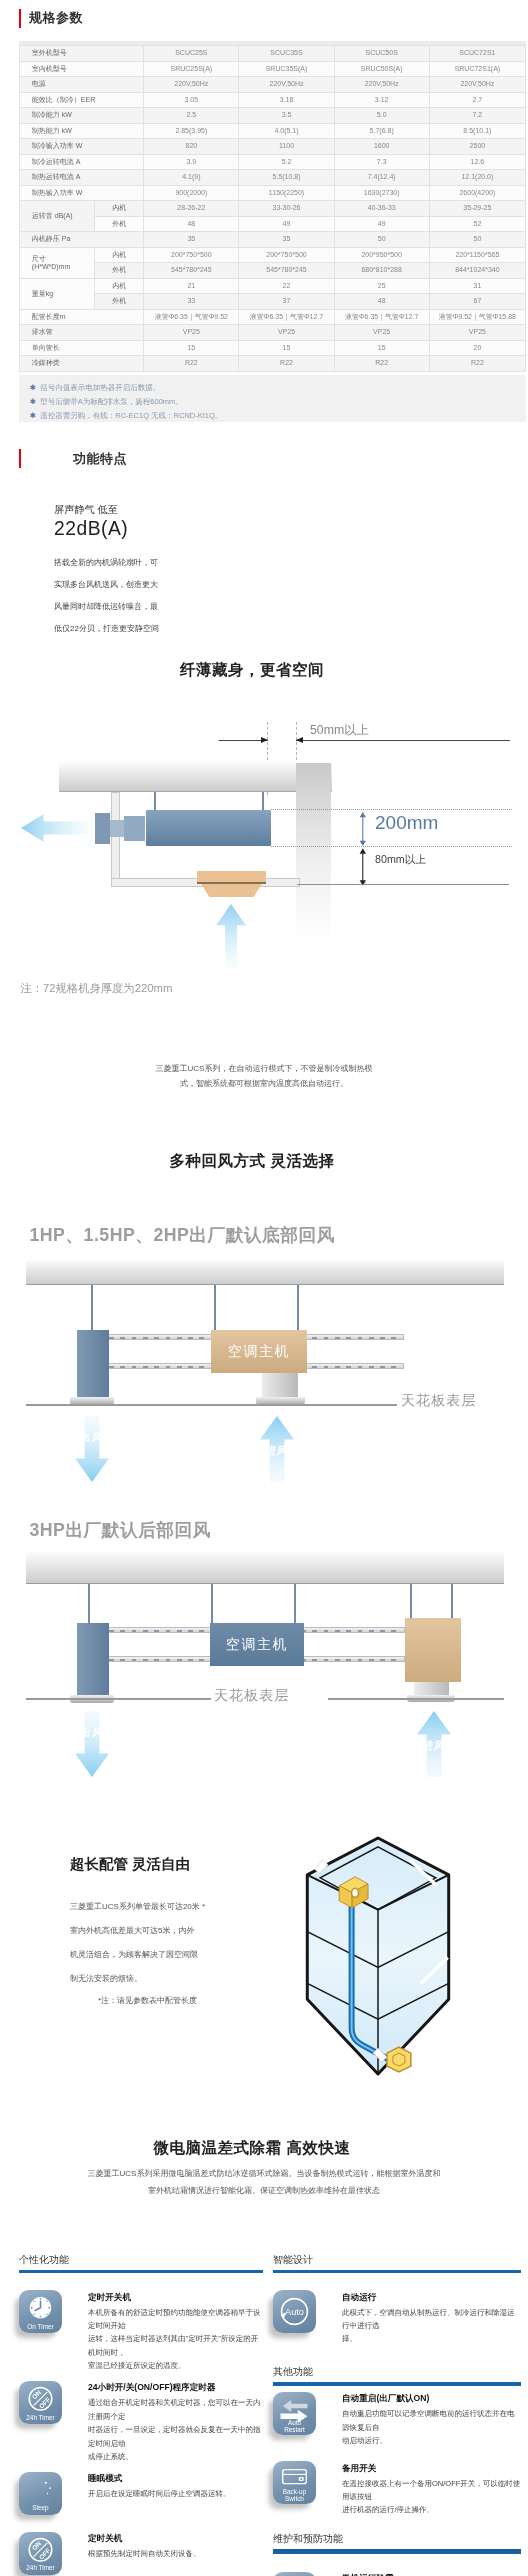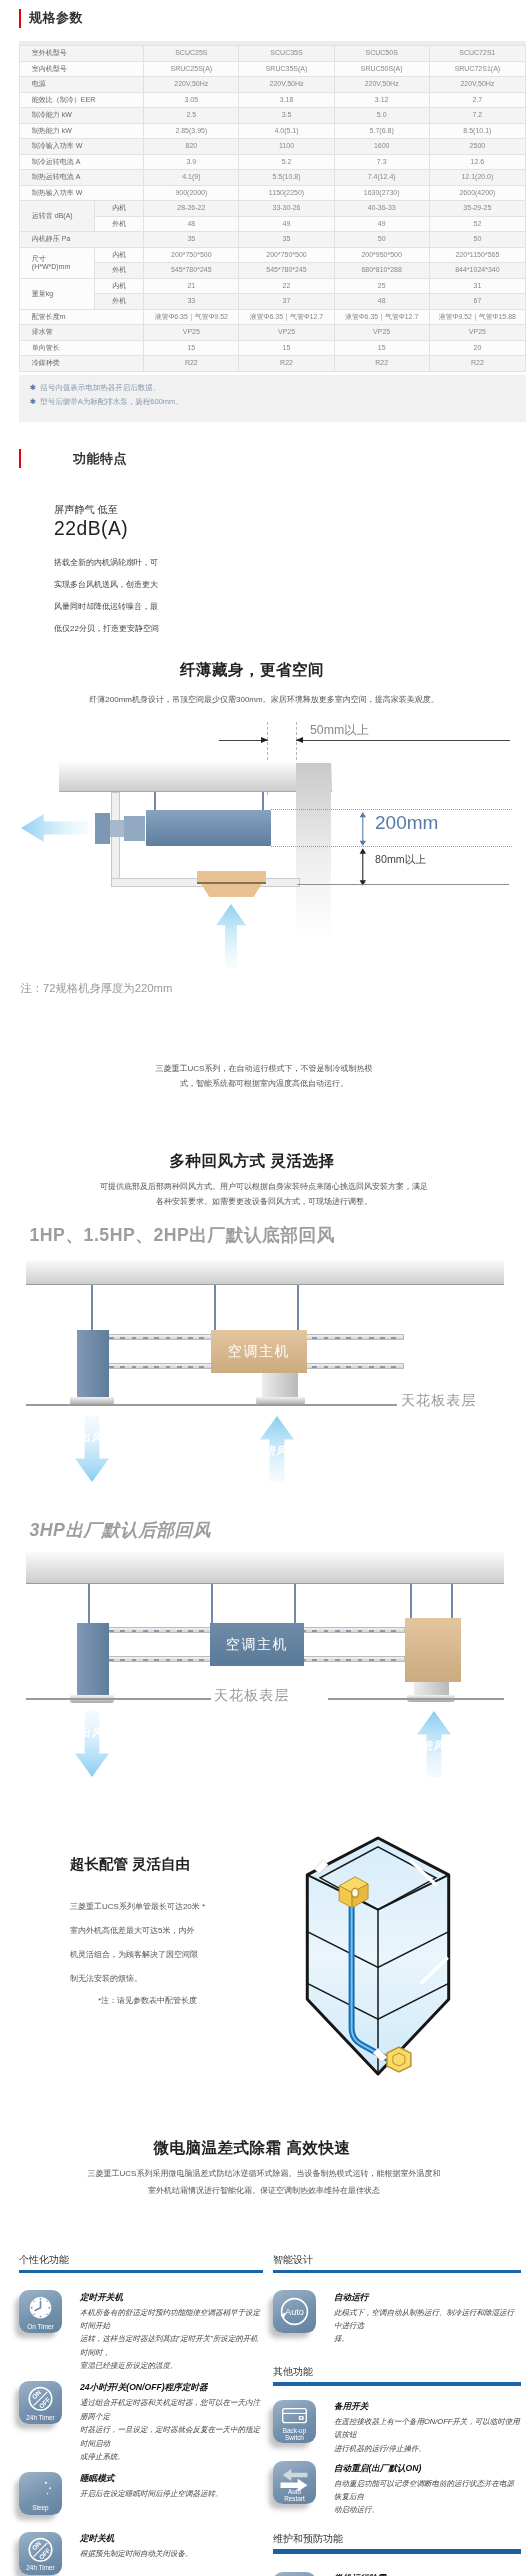--- a/index.html
+++ b/index.html
@@ -90,21 +90,21 @@
   #feat-col-right { left:273px; width:248px; }
   .feat-group-header { font-size:10px; color:#333; }
   .feat-group-bar { height:3.8px; background:#1766ad; margin-top:2.7px; }
   .feat-group-bar.thick { height:5.4px; background:#1b5fa0; }
   .feat-item { display:flex; }
   .tile { position:relative; flex:0 0 43px; width:43px; height:43px; border-radius:9.6px;
           background:linear-gradient(155deg,#9db3c8,#7492ae 55%,#64829e);
           box-shadow:-4.8px 5.9px 5.4px -1.6px rgba(120,120,120,.45); }
   .tile svg { position:absolute; left:0; top:0; }
   .tile .tile-label { position:absolute; left:0; right:0; bottom:3.2px; text-align:center; color:#fff; font-size:6.4px; line-height:7px; white-space:pre-line; }
-  .feat-body { margin-left:18px; padding-top:1.1px;font-style:italic; }
+  .feat-body { margin-left:26px; padding-top:1.1px; }
   .feat-title { font-size:8.6px; font-weight:700; color:#111; }
   .feat-lines { margin-top:2.1px; font-size:7.5px; color:#444; line-height:13.4px; white-space:pre-line; }
 </style>
 </head>
 <body>
 
 <div id="page">
 
   <div class="sec-header" style="top:8.6px;">
     <div class="redbar"></div>
@@ -270,38 +270,38 @@
           <td>R22</td>
           <td>R22</td>
           <td>R22</td>
           <td>R22</td>
         </tr>
       </tbody>
   </table>
   <div id="spec-notes">
       <div class="note-line"><span class="star">✱</span>括号内值表示电加热器开启后数据。</div>
       <div class="note-line"><span class="star">✱</span>型号后缀带A为标配排水泵，扬程600mm。</div>
+      <div class="note-line"><span class="star">✱</span>遥控器需另购，有线：RC-EC1Q  无线：RCND-KI1Q。</div>
     </div>
 
   <div class="sec-header" style="top:449px;gap:44px;">
     <div class="redbar"></div>
     <div class="sec-title">功能特点</div>
   </div>
 
   <div id="quiet">
     <div id="quiet-sub">屏声静气 低至</div>
     <div id="quiet-big">22dB(A)</div>
     <div id="quiet-text">搭载全新的内机涡轮扇叶，可
 实现多台风机送风，创造更大
 风量同时却降低运转噪音，最
 低仅22分贝，打造更安静空间</div>
   </div>
 
   <div class="center-title" style="top:660px;">纤薄藏身，更省空间</div>
-  <div class="center-text" style="top:693px;">纤薄200mm机身设计，吊顶空间最少仅需300mm。家居环境释放更多室内空间，提高家装美观度。</div>
 
   <div id="slim-diagram">
     <div class="dashv" style="left:267px; top:0; height:73px;"></div>
     <div class="dashv" style="left:296px; top:0; height:73px;"></div>
     <div id="slim-dim-top">50mm以上</div>
     <div class="dimline" style="left:219px; width:49px;"></div>
     <div class="dimline" style="left:296px; width:214px;"></div>
     <div class="tri" style="left:261px; top:14.5px; border-top:3.8px solid transparent; border-bottom:3.8px solid transparent; border-left:7px solid #222;"></div>
     <div class="tri" style="left:296px; top:14.5px; border-top:3.8px solid transparent; border-bottom:3.8px solid transparent; border-right:7px solid #222;"></div>
 
@@ -355,22 +355,20 @@
         </defs>
       <polygon points="28,0 0,40 17,40 17,120 39,120 39,40 56,40" fill="url(#gU)"></polygon>
     </svg>
   </div>
   <div id="slim-note">注：72规格机身厚度为220mm</div>
 
   <div class="center-text" style="top:1062px;">三菱重工UCS系列，在自动运行模式下，不管是制冷或制热模
 式，智能系统都可根据室内温度高低自动运行。</div>
 
   <div class="center-title" style="top:1151px;">多种回风方式 灵活选择</div>
-  <div class="center-text" style="top:1180px;">可提供底部及后部两种回风方式。用户可以根据自身家装特点来随心挑选回风安装方案，满足
-各种安装要求。如需要更改设备回风方式，可现场进行调整。</div>
 
   <div class="gray-subtitle" style="top:1223px;">1HP、1.5HP、2HP出厂默认底部回风</div>
 
   <div class="ra-diagram" style="top:1260px; height:230px;">
     <div class="slab" style="top:0; height:25px;"></div>
     <div class="rod" style="left:91px; top:25px; height:46px; width:2.1px;"></div>
     <div class="rod" style="left:214px; top:25px; height:46px; width:2.1px;"></div>
     <div class="rod" style="left:297px; top:25px; height:46px; width:2.1px;"></div>
     <div class="rail" style="left:107px; top:74px; width:297px;"></div>
     <div class="rail" style="left:107px; top:103px; width:297px;"></div>
@@ -400,21 +398,21 @@
         <stop offset="0" stop-color="#86ccf0"></stop>
               <stop offset="1" stop-color="#d8effb" stop-opacity="0.25"></stop>
             </linearGradient>
           </defs>
         <polygon points="32,0 64,44 46,44 46,124 18,124 18,44 0,44" fill="url(#gU1)"></polygon>
         </svg>
       <div class="lbl" style="top:28px;">进风</div>
     </div>
   </div>
 
-  <div class="gray-subtitle" style="top:1518px;font-style:italic;">3HP出厂默认后部回风</div>
+  <div class="gray-subtitle" style="top:1518px;">3HP出厂默认后部回风</div>
 
   <div class="ra-diagram" style="top:1552px; height:230px;">
     <div class="slab" style="top:0; height:32px;"></div>
     <div class="rod" style="left:88px; top:32px; height:40px; width:2.1px;"></div>
     <div class="rod" style="left:211px; top:32px; height:40px; width:2.1px;"></div>
     <div class="rod" style="left:294px; top:32px; height:40px; width:2.1px;"></div>
     <div class="rod" style="left:410px; top:32px; height:35px; width:2.1px;"></div>
     <div class="rod" style="left:451px; top:32px; height:35px; width:2.1px;"></div>
     <div class="rail" style="left:107px; top:75px; width:298px;"></div>
     <div class="rail" style="left:107px; top:104px; width:298px;"></div>
@@ -586,50 +584,50 @@
         <div class="feat-body">
           <div class="feat-title">自动运行</div>
           <div class="feat-lines">此模式下，空调自动从制热运行、制冷运行和除湿运行中进行选
 择。</div>
         </div>
       </div>
       <div style="margin-top: 19.3px;">
         <div class="feat-group-header">其他功能</div>
         <div class="feat-group-bar"></div>
       </div>
+      <div class="feat-item" style="margin-top: 6.4px;">
+        <div class="tile">
+          <svg width="43" height="43" viewBox="0 0 80 80">
+            <polygon points="64,22 34,22 34,15 18,26 34,37 34,30 64,30" fill="#cfd8df"></polygon>
+      <polygon points="14,40 46,40 46,33 64,45 46,57 46,50 14,50" fill="#fff"></polygon>
+          </svg>
+          <div class="tile-label" style="font-size: 6.4px; bottom: 2.1px;">Auto
+Restart</div>
+        </div>
+        <div class="feat-body">
+          <div class="feat-title">自动重启(出厂默认ON)</div>
+          <div class="feat-lines">自动重启功能可以记录空调断电前的运行状态并在电源恢复后自
+动启动运行。</div>
+        </div>
+      </div>
       <div class="feat-item" style="margin-top: 14px;">
         <div class="tile">
           <svg width="43" height="43" viewBox="0 0 80 80">
             <rect x="18" y="16" width="44" height="26" rx="4" fill="none" stroke="#fff" stroke-width="2.5"></rect>
       <line x1="18" y1="25" x2="62" y2="25" stroke="#fff" stroke-width="2"></line>
       <rect x="48" y="30" width="9" height="7" fill="#fff"></rect>
             <circle cx="52.5" cy="33.5" r="2" fill="#7492ae"></circle>
           </svg>
           <div class="tile-label" style="font-size: 6.4px; bottom: 2.1px;">Back-up
 Switch</div>
         </div>
         <div class="feat-body">
           <div class="feat-title">备用开关</div>
           <div class="feat-lines">在遥控接收器上有一个备用ON/OFF开关，可以临时使用该按钮
 进行机器的运行/停止操作。</div>
-        </div>
-      </div>
-      <div class="feat-item" style="margin-top: 6.4px;">
-        <div class="tile">
-          <svg width="43" height="43" viewBox="0 0 80 80">
-            <polygon points="64,22 34,22 34,15 18,26 34,37 34,30 64,30" fill="#cfd8df"></polygon>
-      <polygon points="14,40 46,40 46,33 64,45 46,57 46,50 14,50" fill="#fff"></polygon>
-          </svg>
-          <div class="tile-label" style="font-size: 6.4px; bottom: 2.1px;">Auto
-Restart</div>
-        </div>
-        <div class="feat-body">
-          <div class="feat-title">自动重启(出厂默认ON)</div>
-          <div class="feat-lines">自动重启功能可以记录空调断电前的运行状态并在电源恢复后自
-动启动运行。</div>
         </div>
       </div>
       <div style="margin-top: 15px;">
         <div class="feat-group-header">维护和预防功能</div>
         <div class="feat-group-bar thick"></div>
       </div>
       <div class="feat-item" style="margin-top: 18px;">
         <div class="tile">
           <svg width="43" height="43" viewBox="0 0 80 80">
             <g fill="none" stroke="#fff" stroke-width="2">

